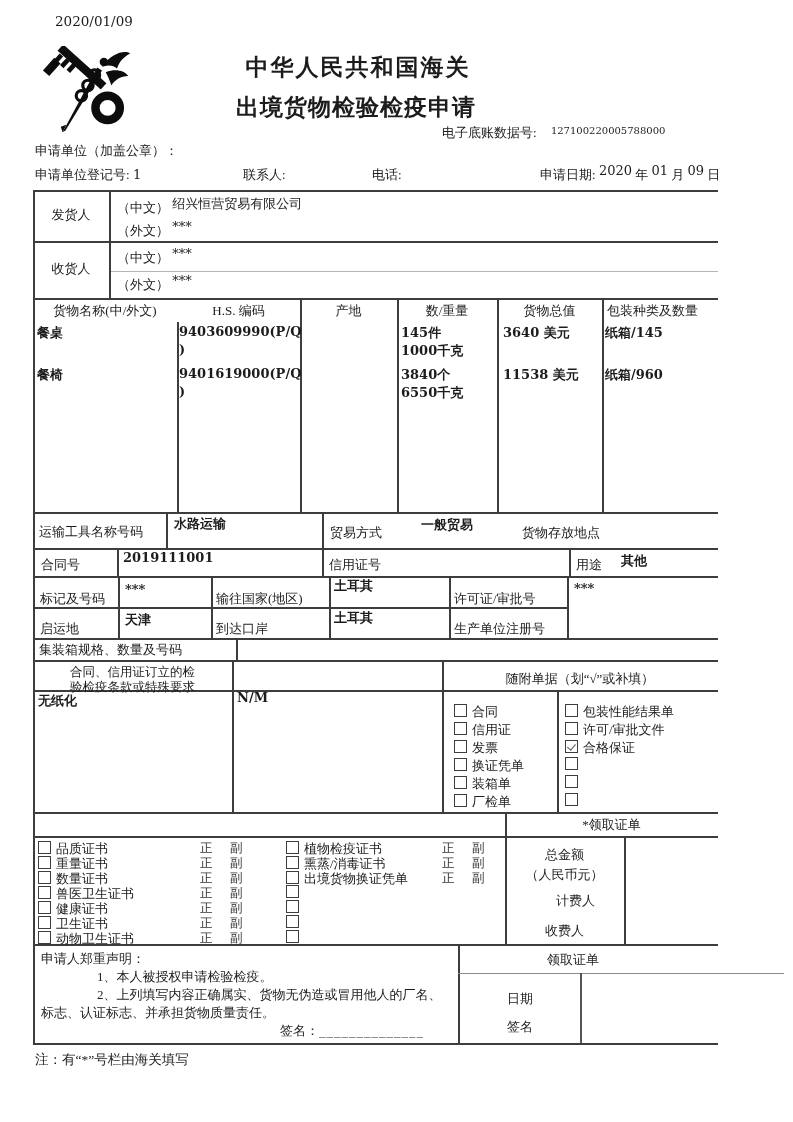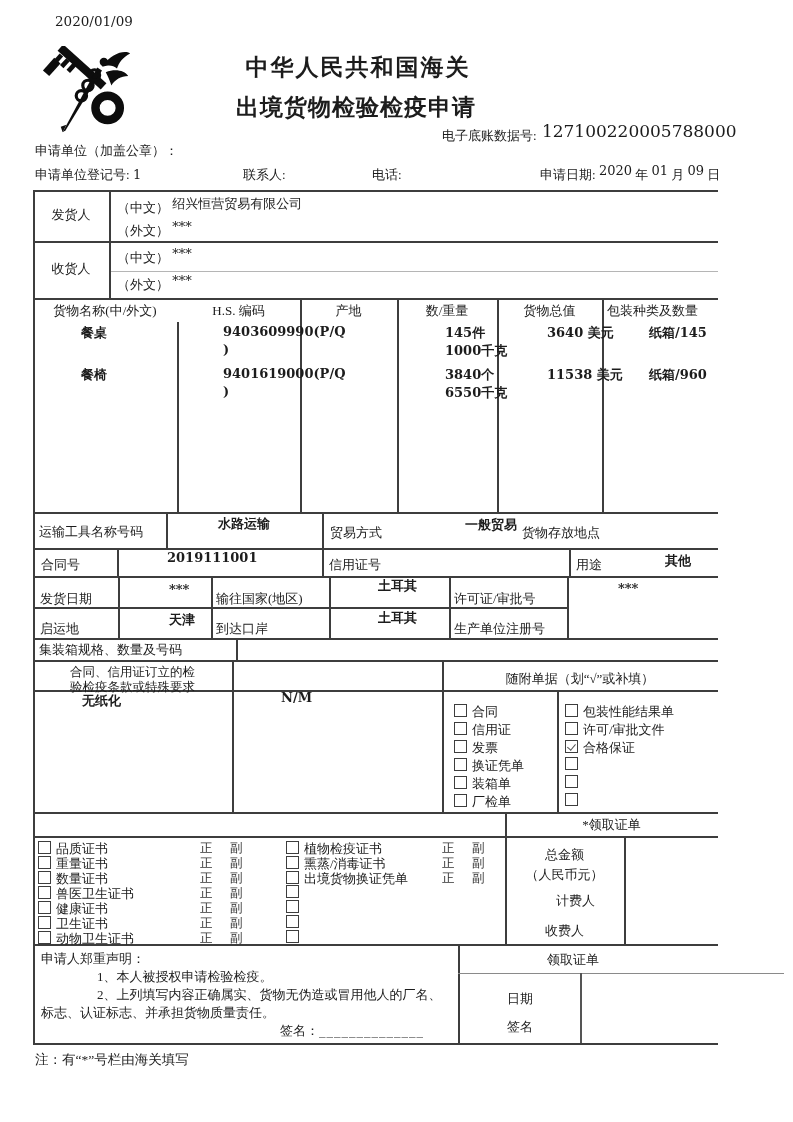--- a/index.html
+++ b/index.html
@@ -3,24 +3,24 @@
 <meta charset="utf-8">
 <style>
   html,body{margin:0;padding:0;background:#fff;}
   .page{position:relative;width:793px;height:1122px;background:#ffffff;overflow:hidden;
         font-family:"Liberation Serif","DejaVu Serif",serif;color:#1c1c1c;font-size:13px;border-radius:19px;}
   .abs{position:absolute;white-space:nowrap;}
   .print-date{left:55px;top:13px;font-size:13.5px;}
   .title1{left:0;width:716px;top:52px;text-align:center;font-size:23px;font-weight:bold;letter-spacing:2px;}
   .title2{left:0;width:712px;top:92px;text-align:center;font-size:23px;font-weight:bold;letter-spacing:1px;}
   .eledger{left:442px;top:124px;font-size:13px;}
-  .eledger .num{font-family:"DejaVu Serif",serif;font-size:17px;position:relative;top:-3px;margin-left:2px;}
+  .eledger .num{font-family:"DejaVu Serif",serif;font-size:10px;position:relative;top:-3px;margin-left:11px;}
   .appline1{left:35px;top:142px;}
   .lab{color:#1c1c1c;}
-  .typed{font-weight:bold;margin-left:44px;}
+  .typed{font-weight:bold;}
   .raised{position:relative;top:-4px;}
   .num{font-family:"DejaVu Serif",serif;}
   
   .tbl{position:absolute;left:33px;top:190px;width:685px;height:866px;}
   .hline,.vline{position:absolute;background:#3d3d3d;}
   .hline{height:2px;}
   .vline{width:2px;}
   .hline.gray{height:1px;background:#b5b5b5;}
   .hline.mid{background:#8a8a8a;height:1px;}
   .cell-label{position:absolute;}
@@ -183,21 +183,21 @@
     <div class="cell-label" style="left:297px;top:334px">贸易方式</div>
     <div class="cell-label typed" style="left:388px;top:326px">一般贸易</div>
     <div class="cell-label" style="left:489px;top:334px">货物存放地点</div>
 
     <div class="cell-label" style="left:8px;top:366px">合同号</div>
     <div class="cell-label typed num" style="left:90px;top:360px">2019111001</div>
     <div class="cell-label" style="left:296px;top:366px">信用证号</div>
     <div class="cell-label" style="left:543px;top:366px">用途</div>
     <div class="cell-label typed" style="left:588px;top:362px">其他</div>
 
-    <div class="cell-label" style="left:7px;top:400px">发货日期</div>
+    <div class="cell-label" style="left:7px;top:400px">标记及号码</div>
     <div class="cell-label typed num" style="left:92px;top:392px">***</div>
     <div class="cell-label" style="left:183px;top:400px">输往国家(地区)</div>
     <div class="cell-label typed" style="left:301px;top:387px">土耳其</div>
     <div class="cell-label" style="left:421px;top:400px">许可证/审批号</div>
     <div class="cell-label typed num" style="left:541px;top:391px">***</div>
     <div class="cell-label" style="left:7px;top:430px">启运地</div>
     <div class="cell-label typed" style="left:92px;top:421px">天津</div>
     <div class="cell-label" style="left:183px;top:430px">到达口岸</div>
     <div class="cell-label typed" style="left:301px;top:419px">土耳其</div>
     <div class="cell-label" style="left:421px;top:430px">生产单位注册号</div>

